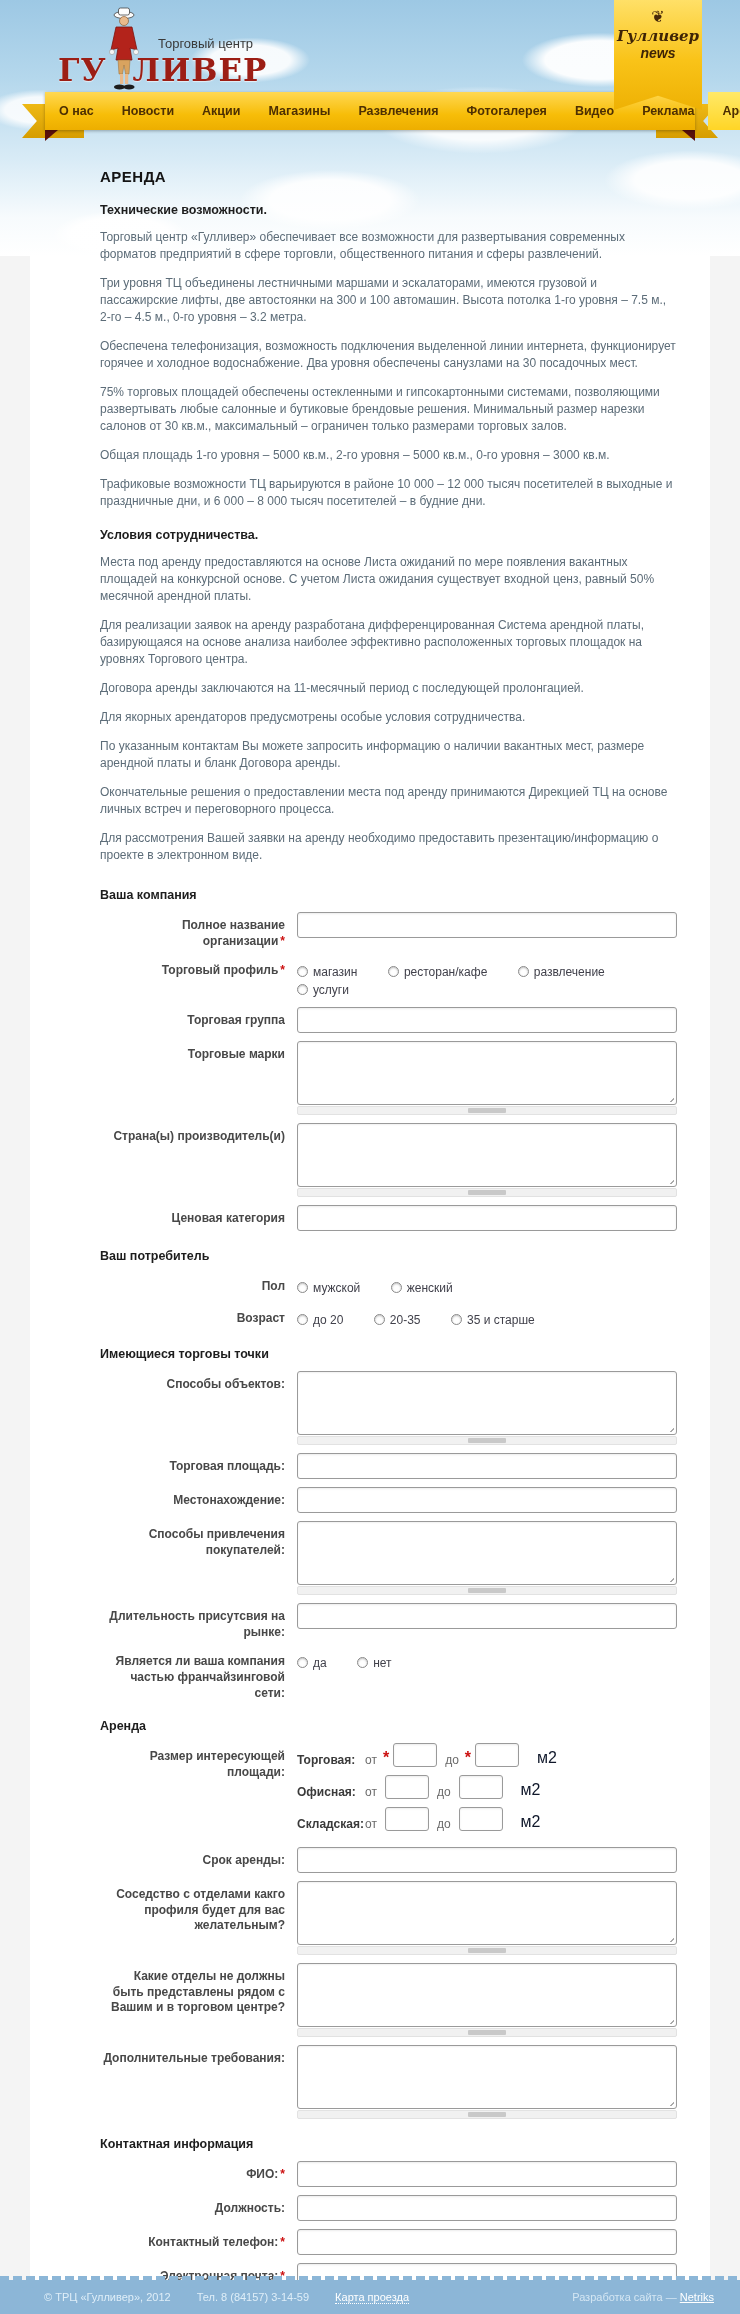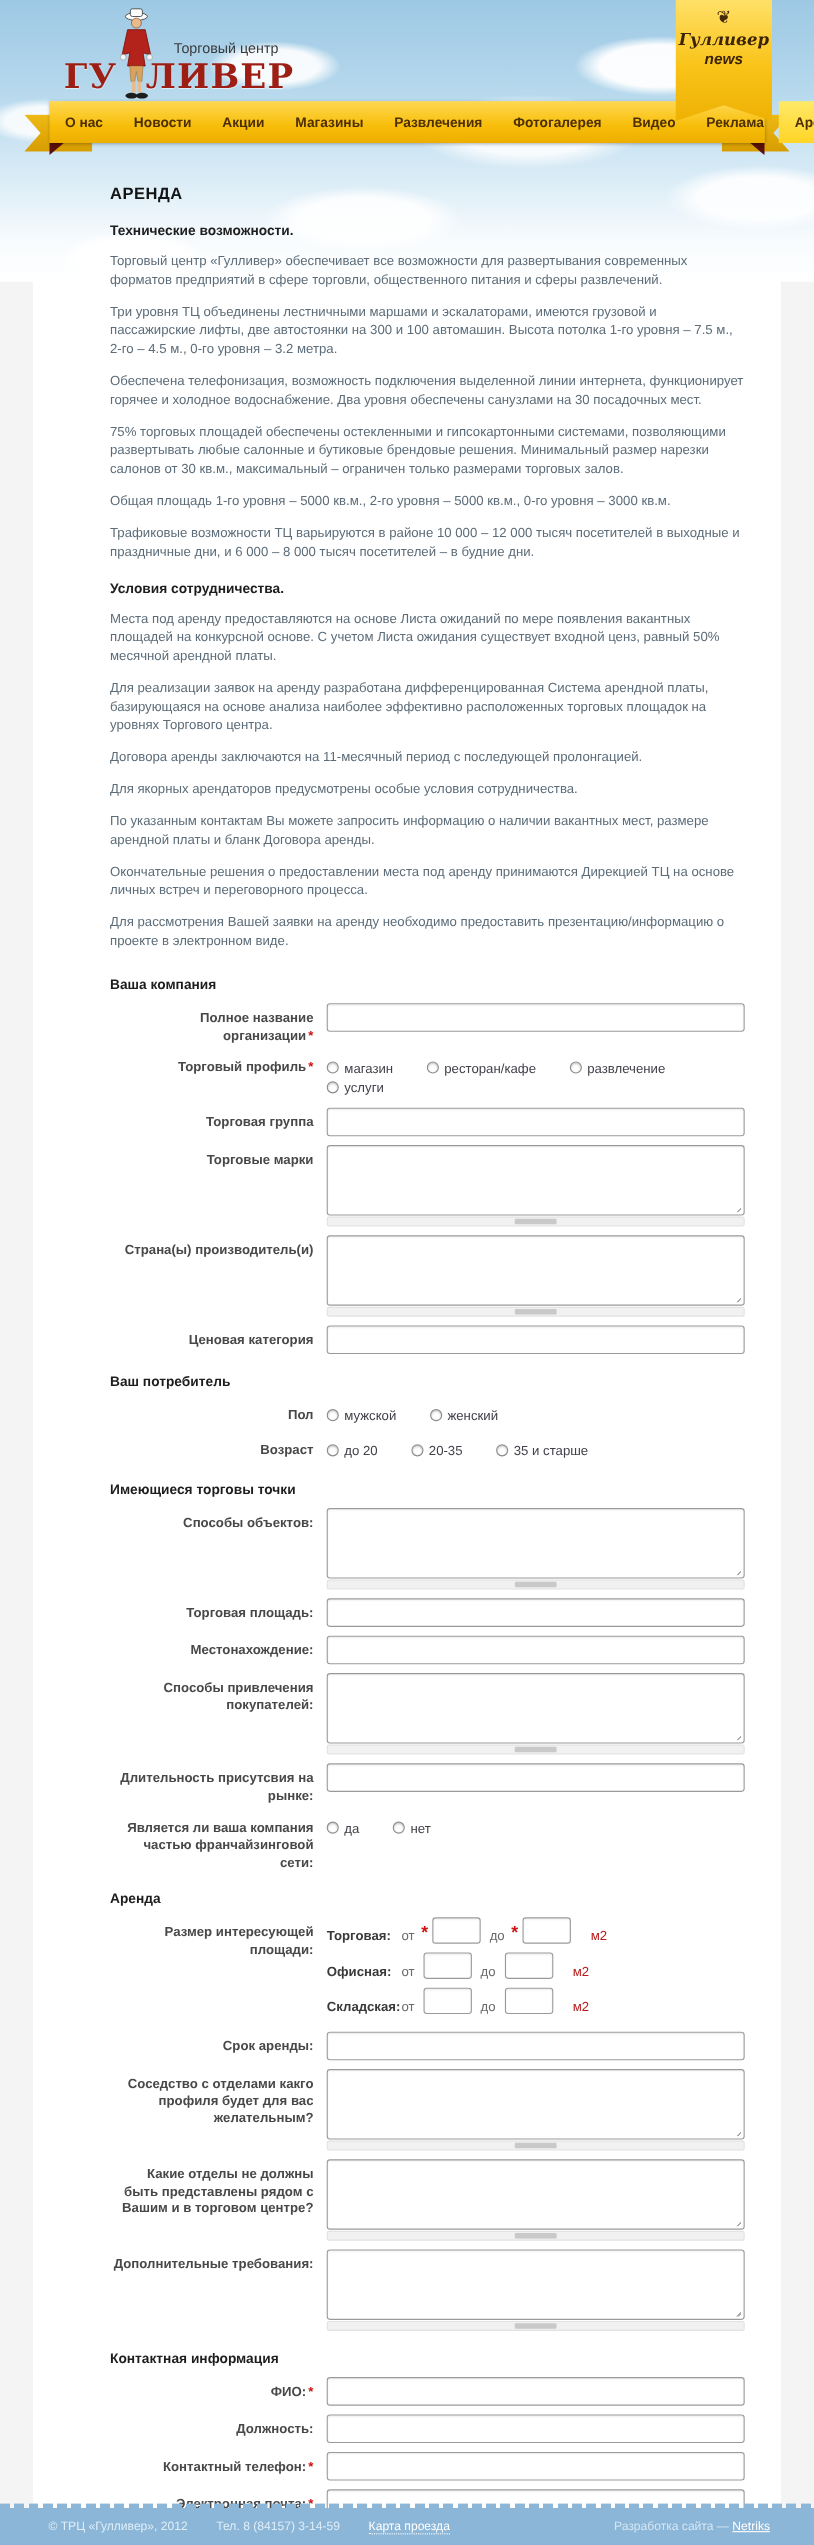--- a/index.html
+++ b/index.html
@@ -81,27 +81,27 @@
     clip-path:polygon(100% 0,100% 100%,0 100%);cursor:nwse-resize;}
   .hscroll{position:relative;height:9px;margin-top:1px;background:#f1f1f1;border:1px solid #e2e2e2;
     border-radius:2px;box-sizing:border-box;}
   .hthumb{position:absolute;left:50%;top:1px;transform:translateX(-50%);width:38px;height:5px;
     background:#c9c9c9;border-radius:1px;cursor:pointer;}
   .size-row{display:flex;align-items:flex-end;margin-bottom:8px;}
   .size-name{width:64px;font-size:12px;font-weight:bold;color:#3a3a3a;}
   .size-word{font-size:12px;color:#6a6a6a;margin:0 4px;}
   .size-input{width:44px;height:24px;box-sizing:border-box;border:1px solid #9a9a9a;border-radius:3px;
     box-shadow:inset 0 1px 2px rgba(0,0,0,.08);margin:0 4px;font:12px "Liberation Sans",sans-serif;padding:0 4px;}
-  .size-unit{font-size:12px;color:#b91c1c;margin-left:2px;padding-left:12px;}
+  .size-unit{font-size:16px;color:#0f172a;margin-left:2px;padding-left:12px;}
 
   
   .footer{position:absolute;bottom:0;left:0;width:740px;height:34px;background:#8cb6d7;z-index:2;}
   .scallop{position:absolute;top:-4px;left:0;right:0;height:4px;
     background:repeating-linear-gradient(90deg,#8cb6d7 0 9px,transparent 9px 13px);}
-  .footer-inner{display:flex;align-items:center;height:100%;padding:0 40px 0 44px;
+  .footer-inner{display:flex;align-items:center;height:100%;padding:0 26px 0 44px;
     font-size:11px;color:#dfeef8;}
   .footer-inner .sep{margin-right:26px;}
   .flink{color:#fff;text-decoration:none;border-bottom:1px dotted #fff;cursor:pointer;}
   .credits{margin-left:auto;color:#d4e6f3;}
   .credits a{color:#fff;text-decoration:underline;cursor:pointer;}
 </style>
 </head>
 <body>
 
 <div class="page">

